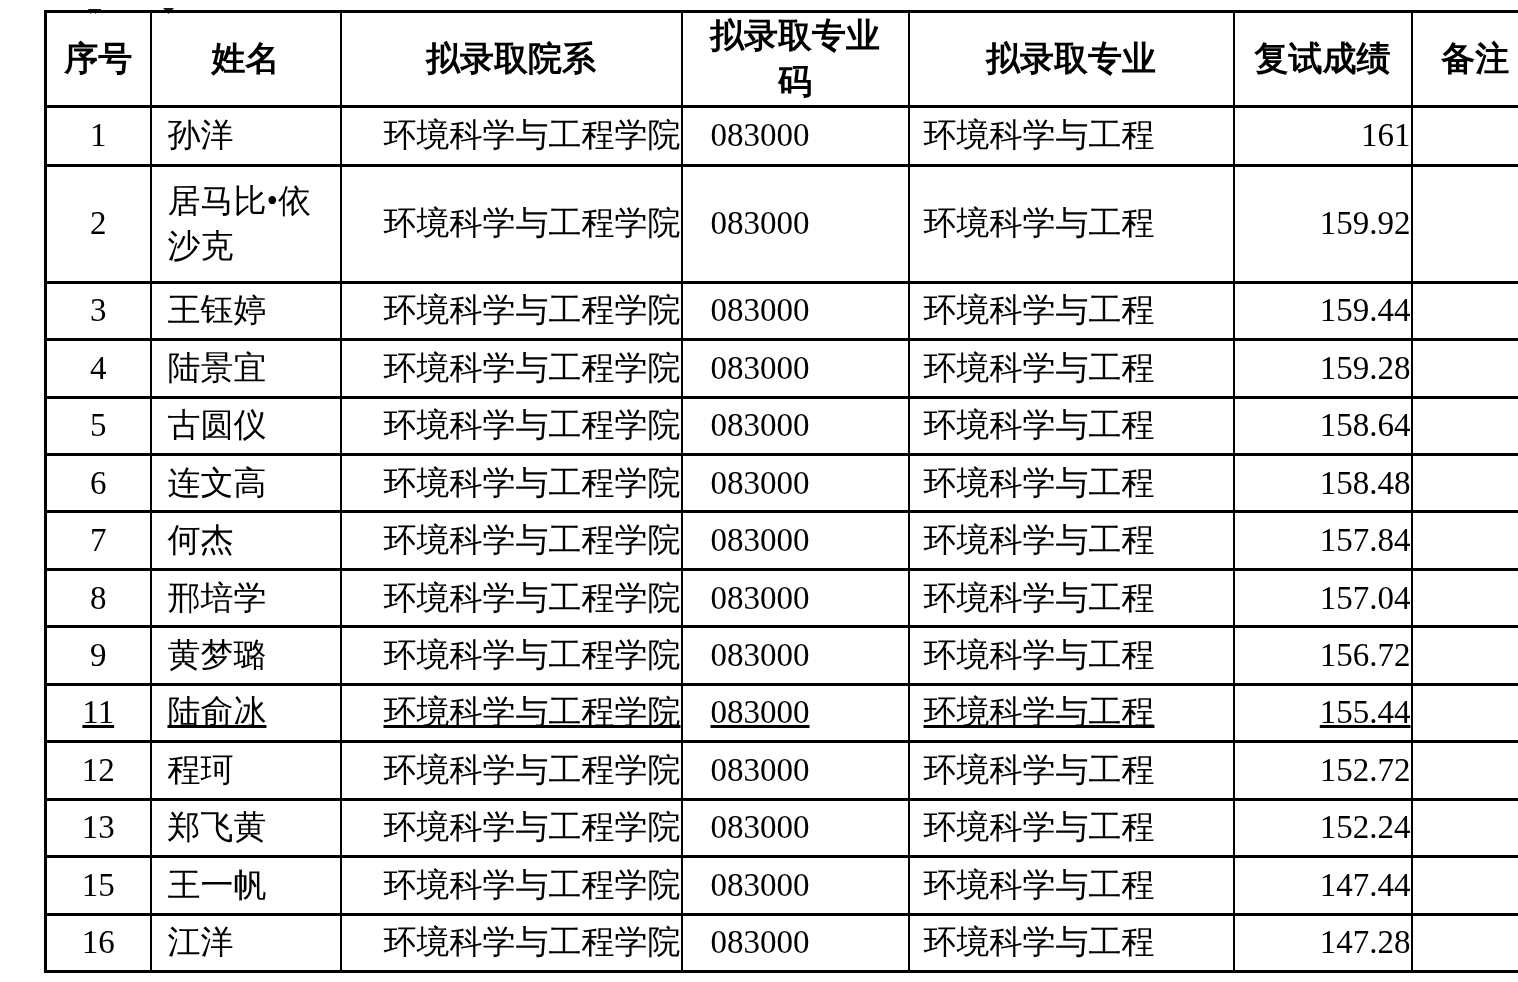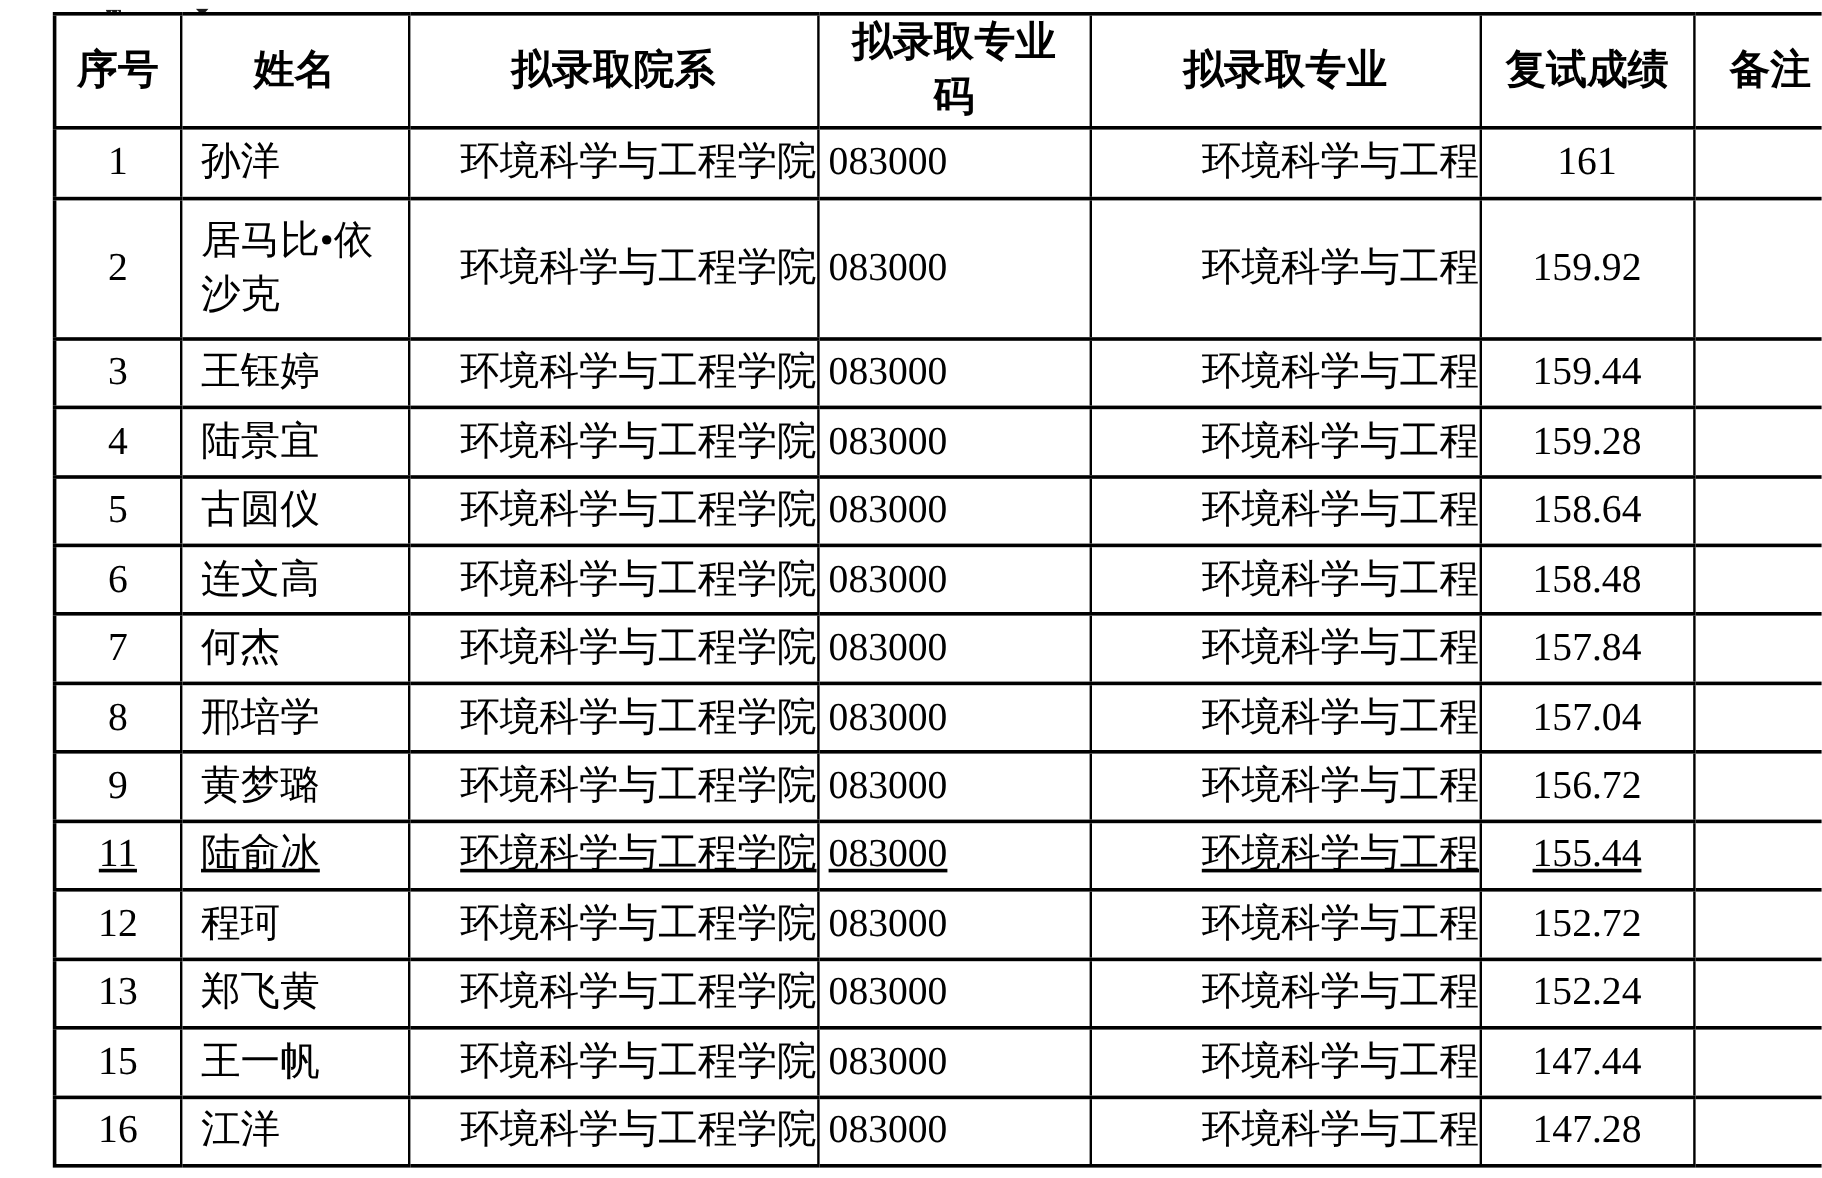--- a/index.html
+++ b/index.html
@@ -71,23 +71,23 @@
     max-width: 178px;
     line-height: 46px;
   }
   td {
     font-size: 33px;
     line-height: 45px;
   }
   td.col-index   { text-align: center; }
   td.col-name    { text-align: left; padding-left: 16px; padding-right: 4px; }
   td.col-department { text-align: center; padding-left: 42px; }
-  td.col-major_code { text-align: left; padding-left: 8px; }
-  td.col-major   { text-align: right; padding-left: 14px; }
-  td.col-score   { text-align: center; }
+  td.col-major_code { text-align: left; padding-left: 28px; }
+  td.col-major   { text-align: left; padding-left: 14px; }
+  td.col-score   { text-align: right; }
   td.col-remarks { text-align: center; }
 </style>
 </head>
 <body>
 
 <div class="page">
 
   <div class="remnant">
     <span class="m1"></span><span class="m2"></span>
   </div>

